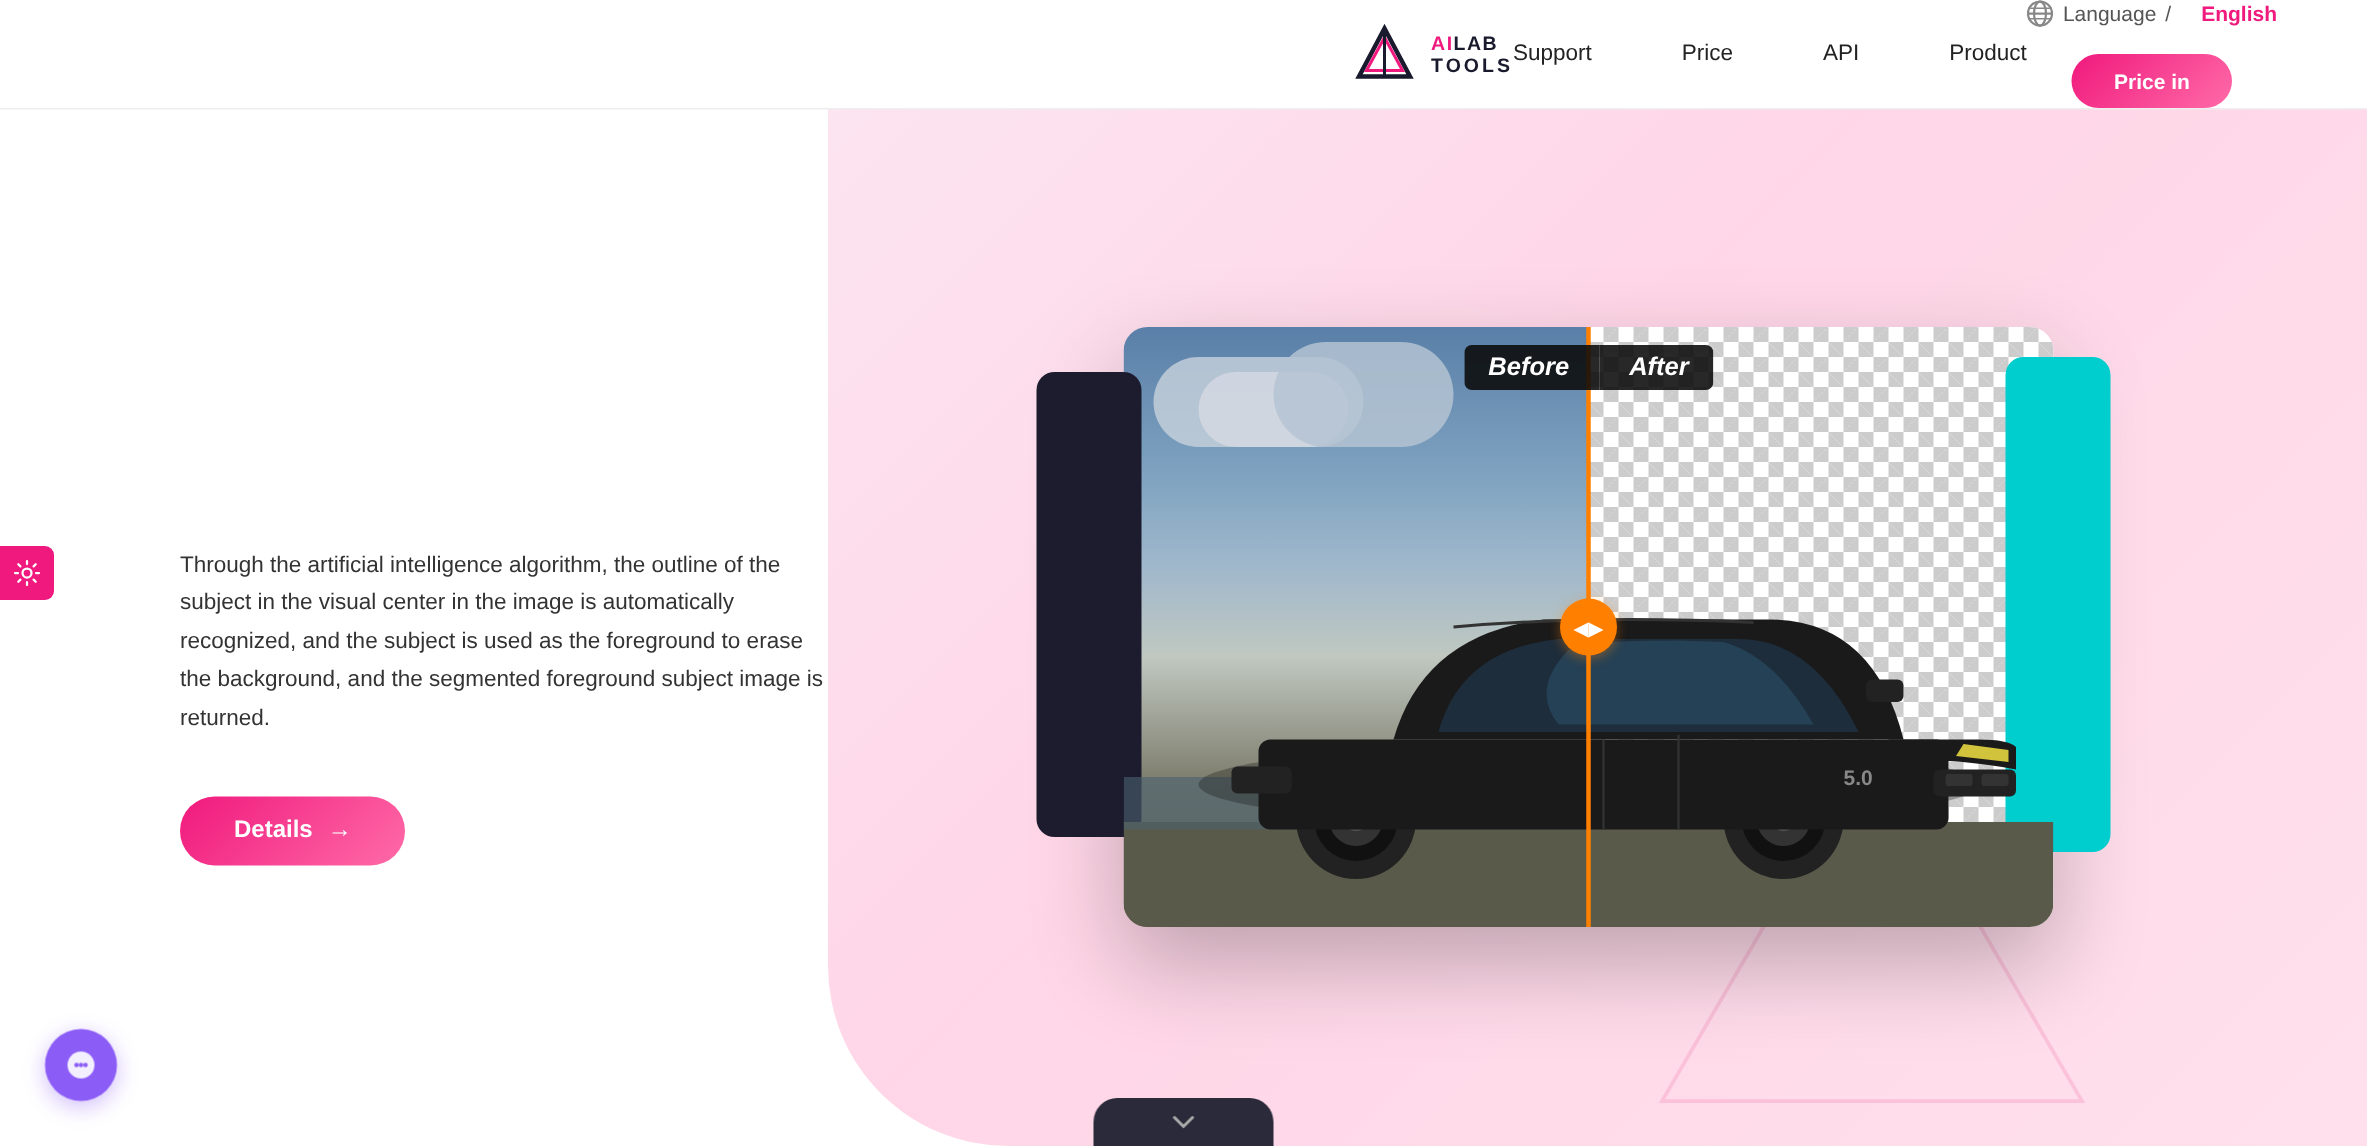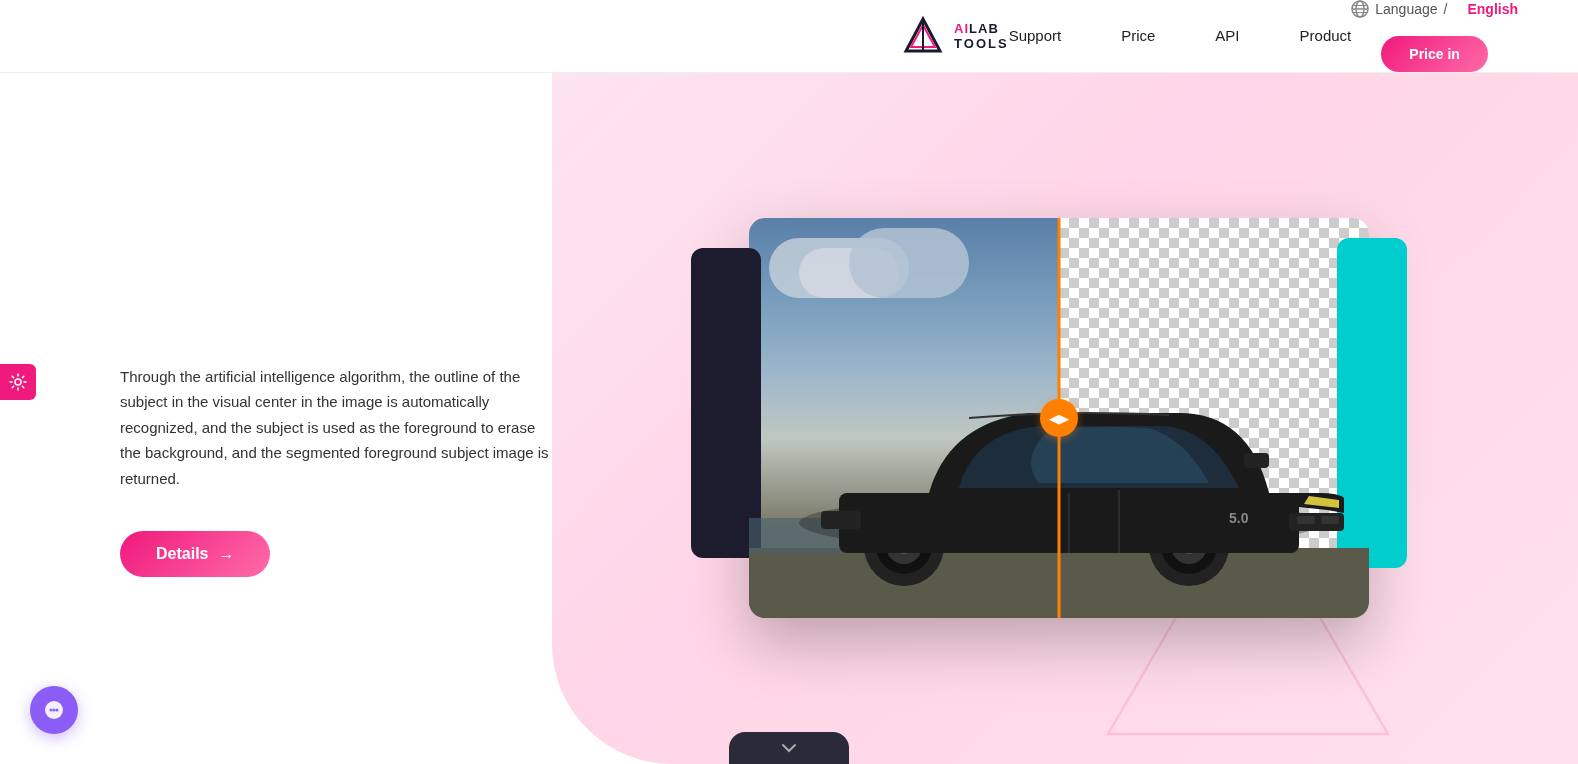--- a/index.html
+++ b/index.html
@@ -452,20 +452,24 @@
 
           <rect x="540" y="185" width="55" height="18" rx="4" fill="#222"></rect>
           <rect x="548" y="188" width="18" height="8" rx="2" fill="#333"></rect>
           <rect x="572" y="188" width="18" height="8" rx="2" fill="#333"></rect>
 
           <rect x="72" y="183" width="40" height="18" rx="4" fill="#222"></rect>
 
           <path d="M 220 90 Q 310 82 420 87" fill="none" stroke="#333" stroke-width="2"></path>
         </svg>
 
+        <div class="labels-bar">
+          <div class="lbl-before">Before</div>
+          <div class="lbl-after">After</div>
+        </div>
 
         <div class="split-line"></div>
         <div class="split-handle">
           <span class="split-handle-arrows">◀▶</span>
         </div>
       </div>
     </div>
   </div>
 </section>
 

